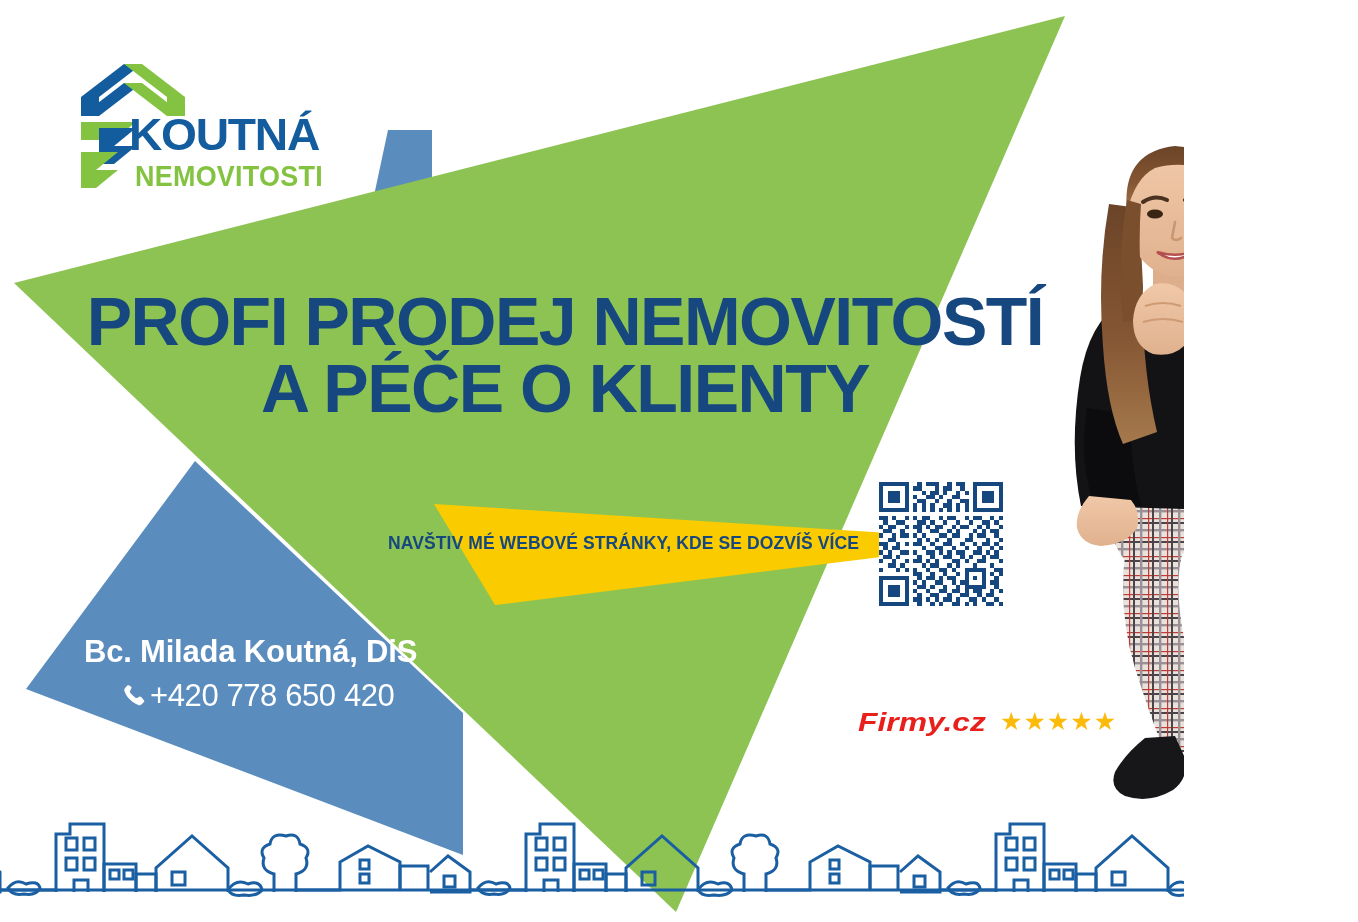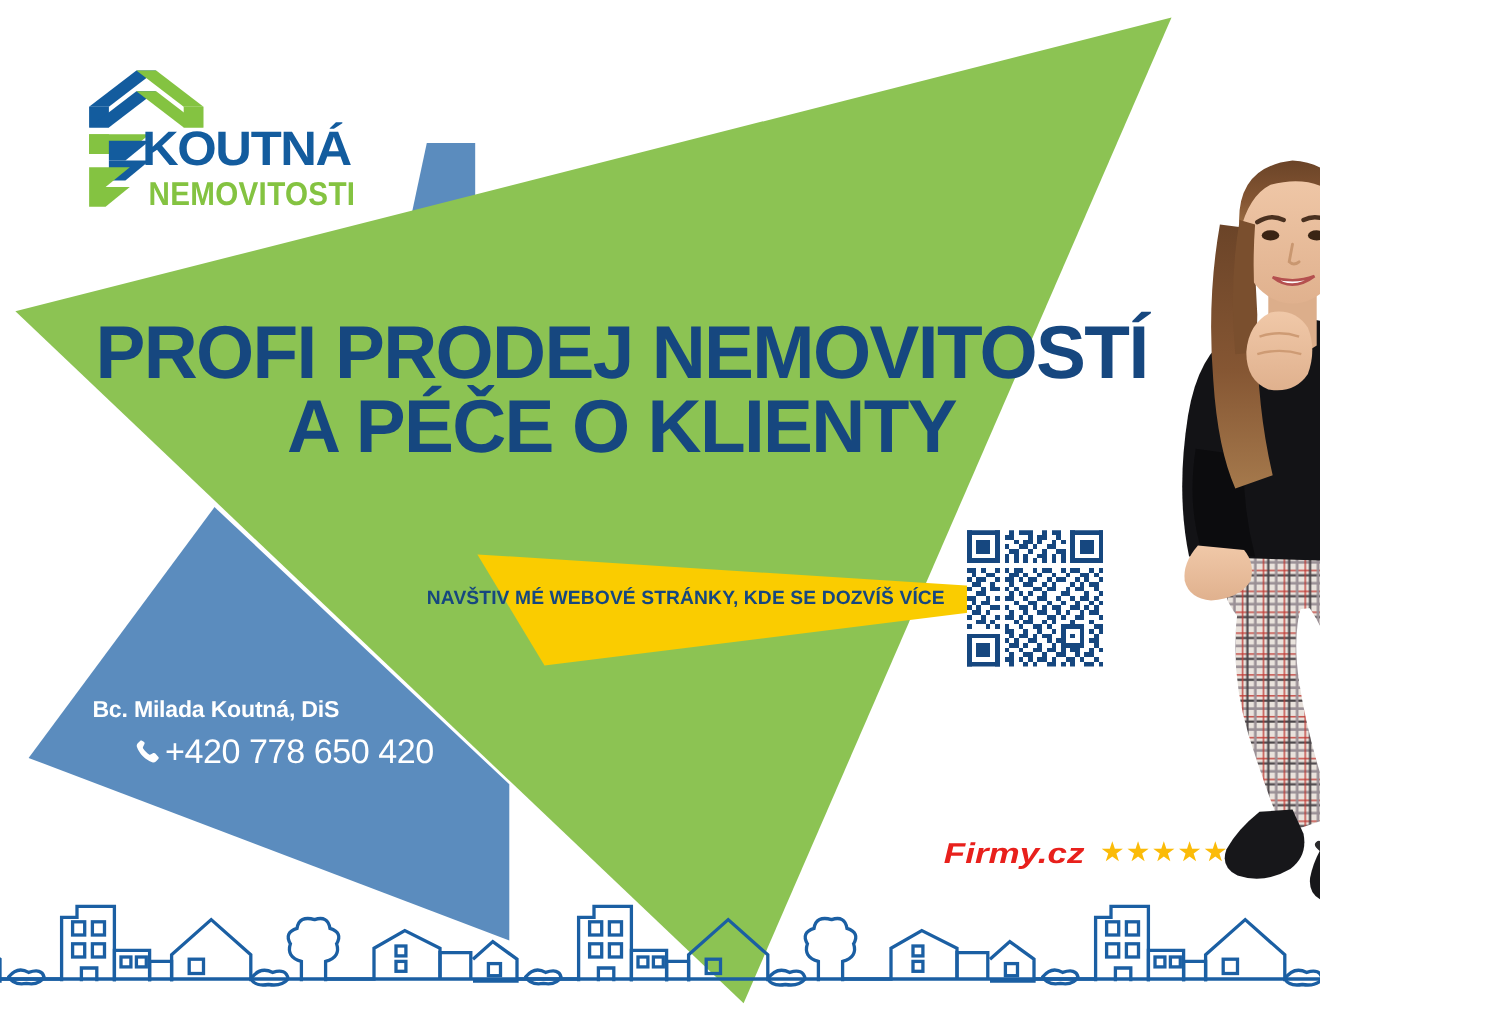--- a/index.html
+++ b/index.html
@@ -9,21 +9,20 @@
   }
   body {
     font-family: "Liberation Sans", sans-serif;
   }
   #poster {
     position: relative;
     width: 1184px;
     height: 922px;
     overflow: hidden;
     background: #ffffff;
-    padding-left: 16px;
   }
   #bg-shapes {
     position: absolute;
     left: 0; top: 0;
     width: 1358px;
     height: 922px;
     z-index: 1;
   }
   
   #logo {
@@ -76,21 +75,21 @@
   #contact {
     position: absolute;
     left: 60px;
     top: 634px;
     width: 370px;
     z-index: 5;
     color: #ffffff;
     font-family: "Liberation Sans", sans-serif;
   }
   #contact .name {
-    font-size: 21px;
+    font-size: 31px;
     font-weight: bold;
     letter-spacing: -0.2px;
     text-align: left;
     padding-left: 24px;
   }
   #contact .phoneline {
     margin-top: 8px;
     display: flex;
     align-items: center;
     justify-content: flex-start;
@@ -113,21 +112,21 @@
     left: 985px;
     top: 108px;
     width: 373px;
     height: 710px;
     z-index: 8;
   }
   
   #firmy {
     position: absolute;
     left: 858px;
-    top: 758px;
+    top: 704px;
     z-index: 9;
     display: flex;
     align-items: center;
   }
   #firmy .wordmark {
     width: 130px;
     height: 34px;
   }
   #firmy .stars {
     margin-left: 12px;

